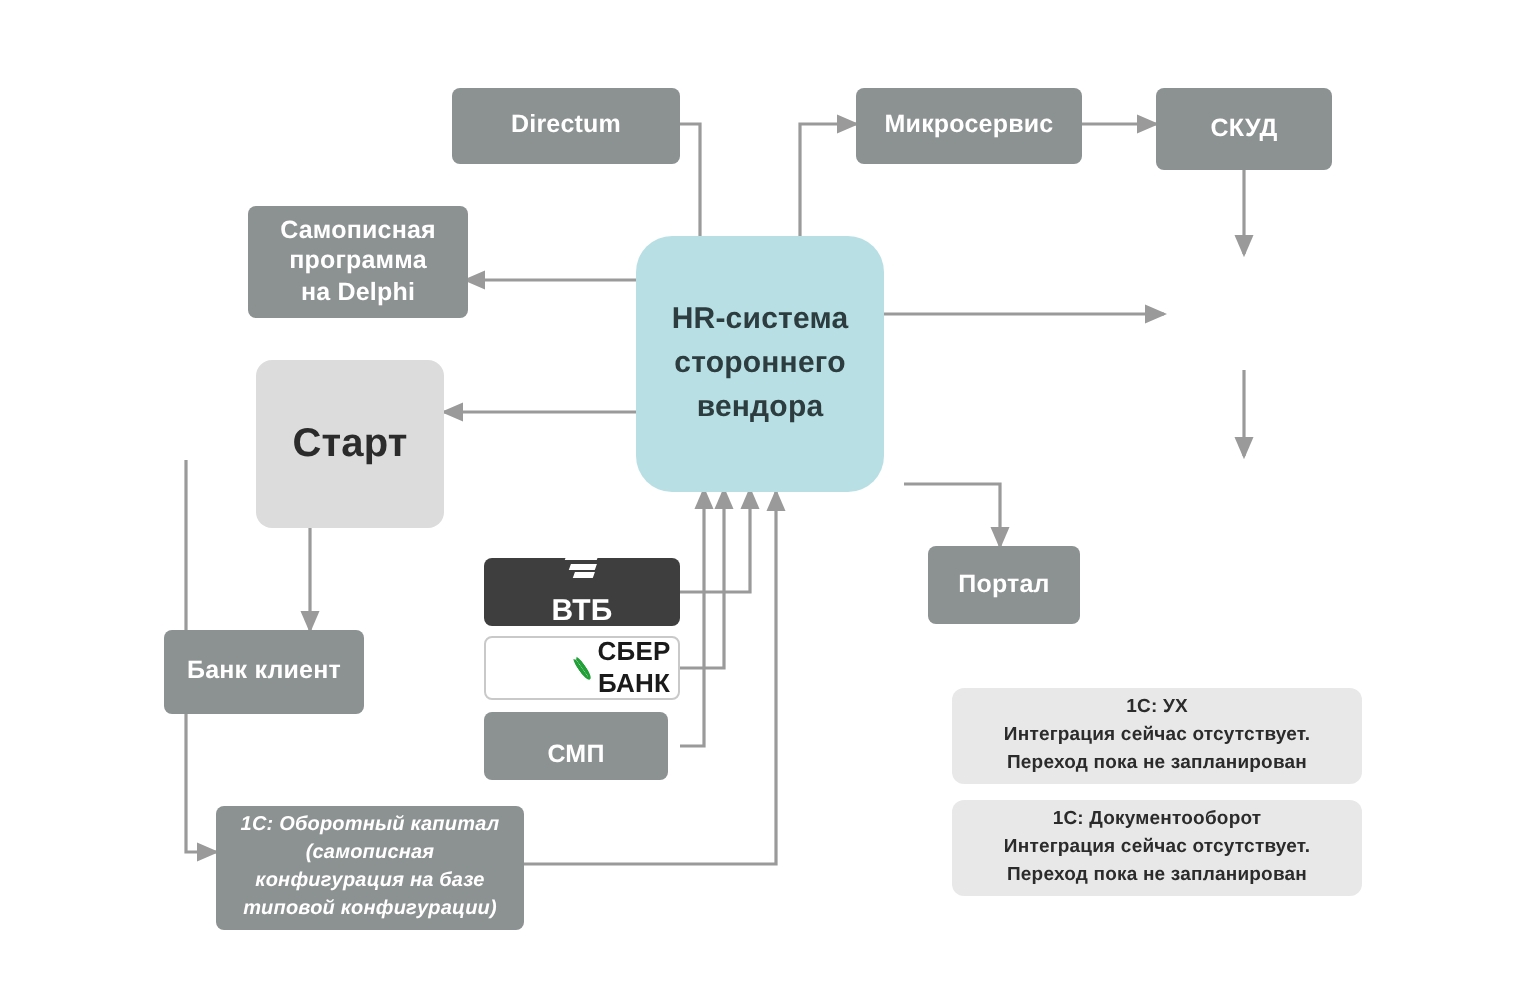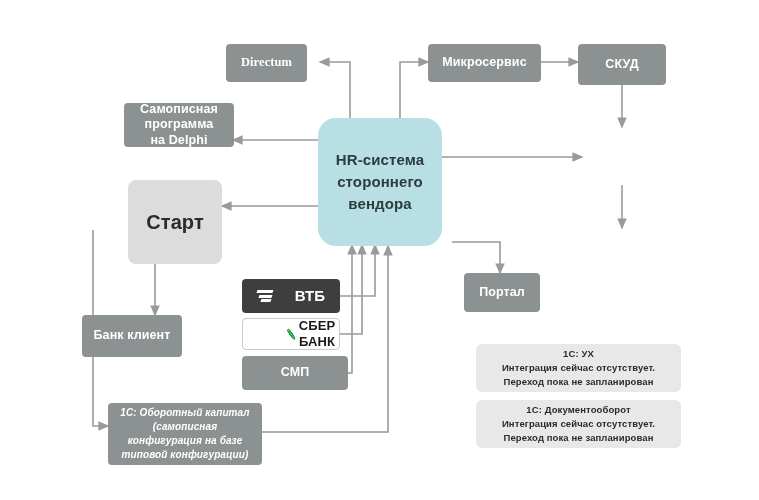--- a/index.html
+++ b/index.html
@@ -63,20 +63,21 @@
     font-size: 10px;
     line-height: 1.4;
   }
   .node.bank {
     background: #3e3e3e;
     color: #ffffff;
     border-radius: 4px;
     font-size: 15px;
     font-weight: bold;
     gap: 21px;
+    flex-direction: column;
   }
   .node.sber {
     background: #ffffff;
     color: #1a1a1a;
     border: 1px solid #c9c9c9;
     border-radius: 4px;
     font-size: 13px;
     font-weight: bold;
     gap: 6px;
     padding-left: 48px;
@@ -155,33 +156,33 @@
       <path d="M340,334 L362,334 L362,245"></path>
 
       <path d="M340,373 L352,373 L352,245"></path>
 
       <path d="M262,432 L388,432 L388,246"></path>
 
       <path d="M93,230 L93,426 L108,426"></path>
     </g>
   </svg>
 
-  <div class="node" style="left:226px; top:44px; width:81px; height:38px;font-family:Liberation Serif, serif;">
+  <div class="node" style="left:226px; top:44px; width:114px; height:38px;">
     <span>Directum</span>
   </div>
 
   <div class="node" style="left:428px; top:44px; width:113px; height:38px;">
     <span>Микросервис</span>
   </div>
 
   <div class="node" style="left:578px; top:44px; width:88px; height:41px;text-align:center;">
     <span>СКУД</span>
   </div>
 
-  <div class="node" style="left:124px; top:103px; width:110px; height:44px; flex-direction:column;">
+  <div class="node" style="left:124px; top:103px; width:110px; height:56px; flex-direction:column;">
     <span class="note-line">Самописная</span>
     <span class="note-line">программа</span>
     <span class="note-line">на Delphi</span>
   </div>
 
   <div class="node center" style="left:318px; top:118px; width:124px; height:128px; flex-direction:column;">
     <span class="note-line">HR-система</span>
     <span class="note-line">стороннего</span>
     <span class="note-line">вендора</span>
   </div>
@@ -203,21 +204,21 @@
         <i></i>
       </span>
     <span>ВТБ</span>
   </div>
 
   <div class="node sber" style="left:242px; top:318px; width:98px; height:32px;">
     <span class="logo-sber"></span>
     <span>СБЕР БАНК</span>
   </div>
 
-  <div class="node" style="left:242px; top:356px; width:106px; height:34px;">
+  <div class="node" style="left:242px; top:356px; width:92px; height:34px;align-items:flex-end;">
     <span>СМП</span>
   </div>
 
   <div class="node" style="left:82px; top:315px; width:100px; height:42px;">
     <span>Банк клиент</span>
   </div>
 
   <div class="node small" style="left:108px; top:403px; width:154px; height:62px; flex-direction:column;font-style:italic;">
     <span class="note-line">1С: Оборотный капитал</span>
     <span class="note-line">(самописная</span>

